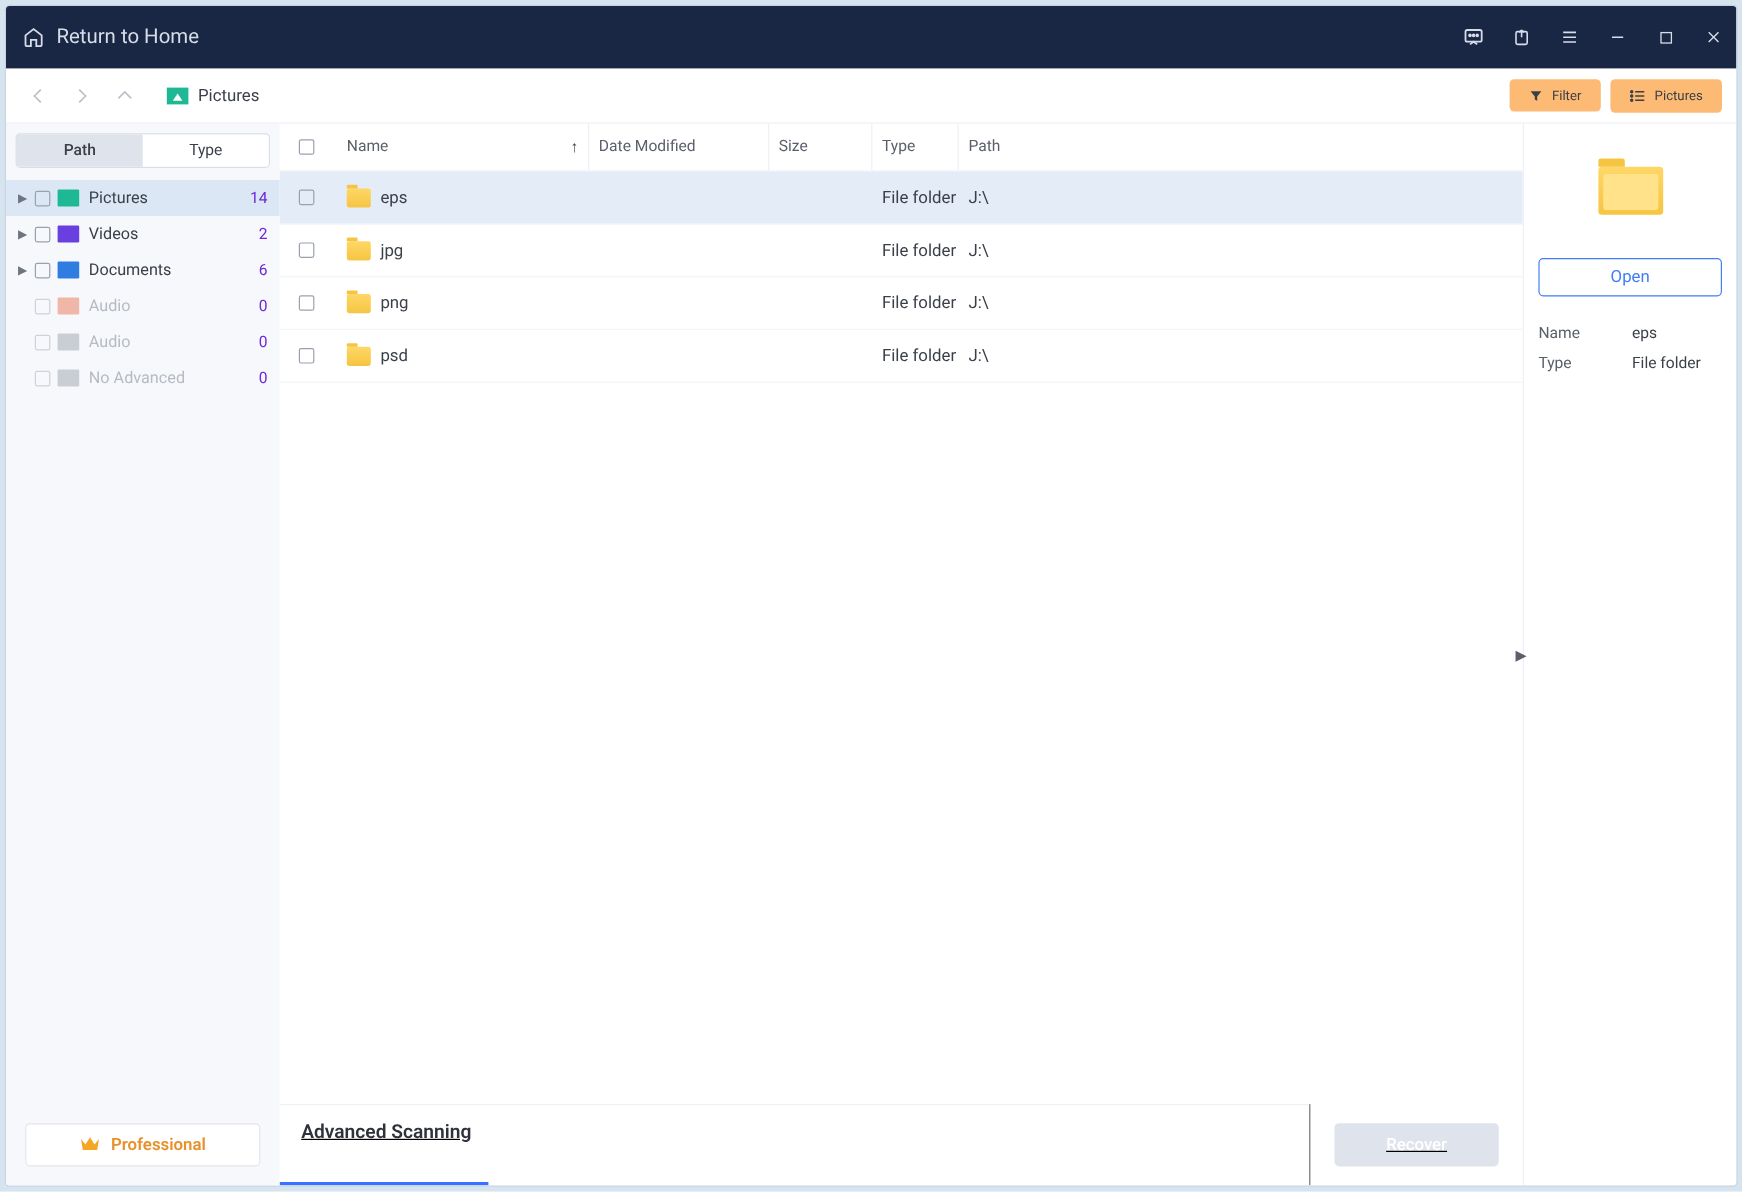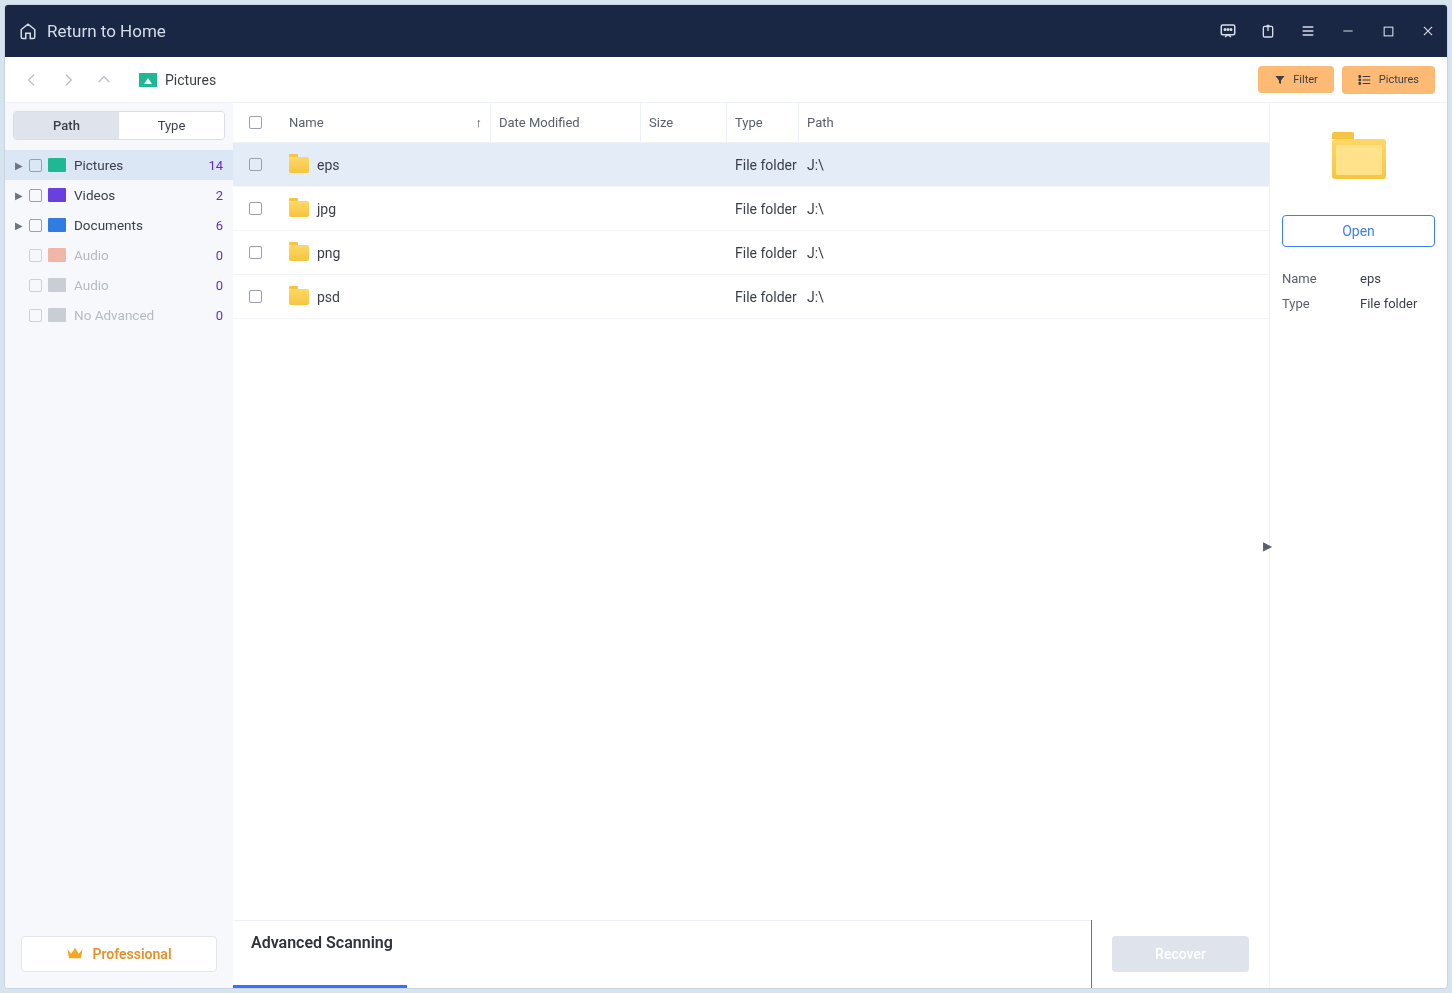--- a/index.html
+++ b/index.html
@@ -318,21 +318,21 @@
           <div class="row-cell" style="flex:0 0 86px;padding-left:8px"></div>
           <div class="row-cell" style="flex:0 0 72px;padding-left:8px">
               <span>File folder</span>
             </div>
           <div class="row-cell" style="flex:1;padding-left:8px">
               <span>J:\</span>
             </div>
         </div>
       </div>
 
-      <div style="display:flex;">
+      <div style="display:flex;text-decoration:underline;">
         <div class="status" style="flex:1">
           <div class="status-title">Advanced Scanning</div>
           <div class="progress" style="width:20.26%"></div>
         </div>
         <div class="recover-wrap">
           <button class="recover-btn">Recover</button>
         </div>
       </div>
     </div>
 

